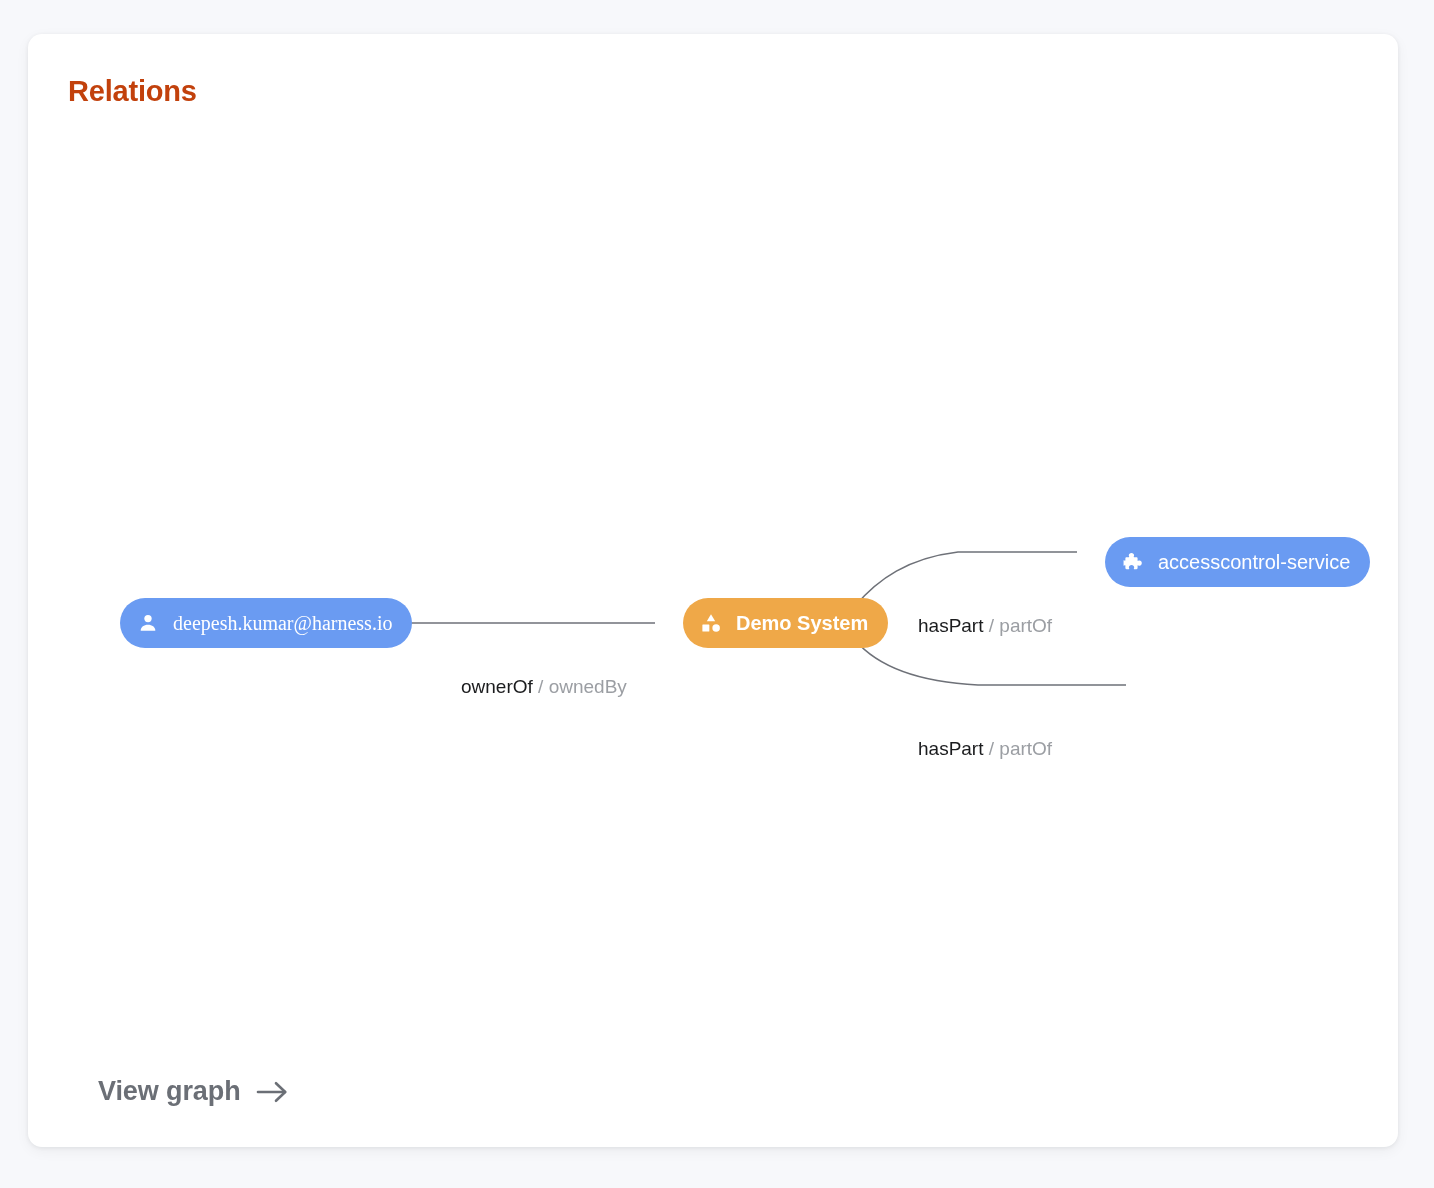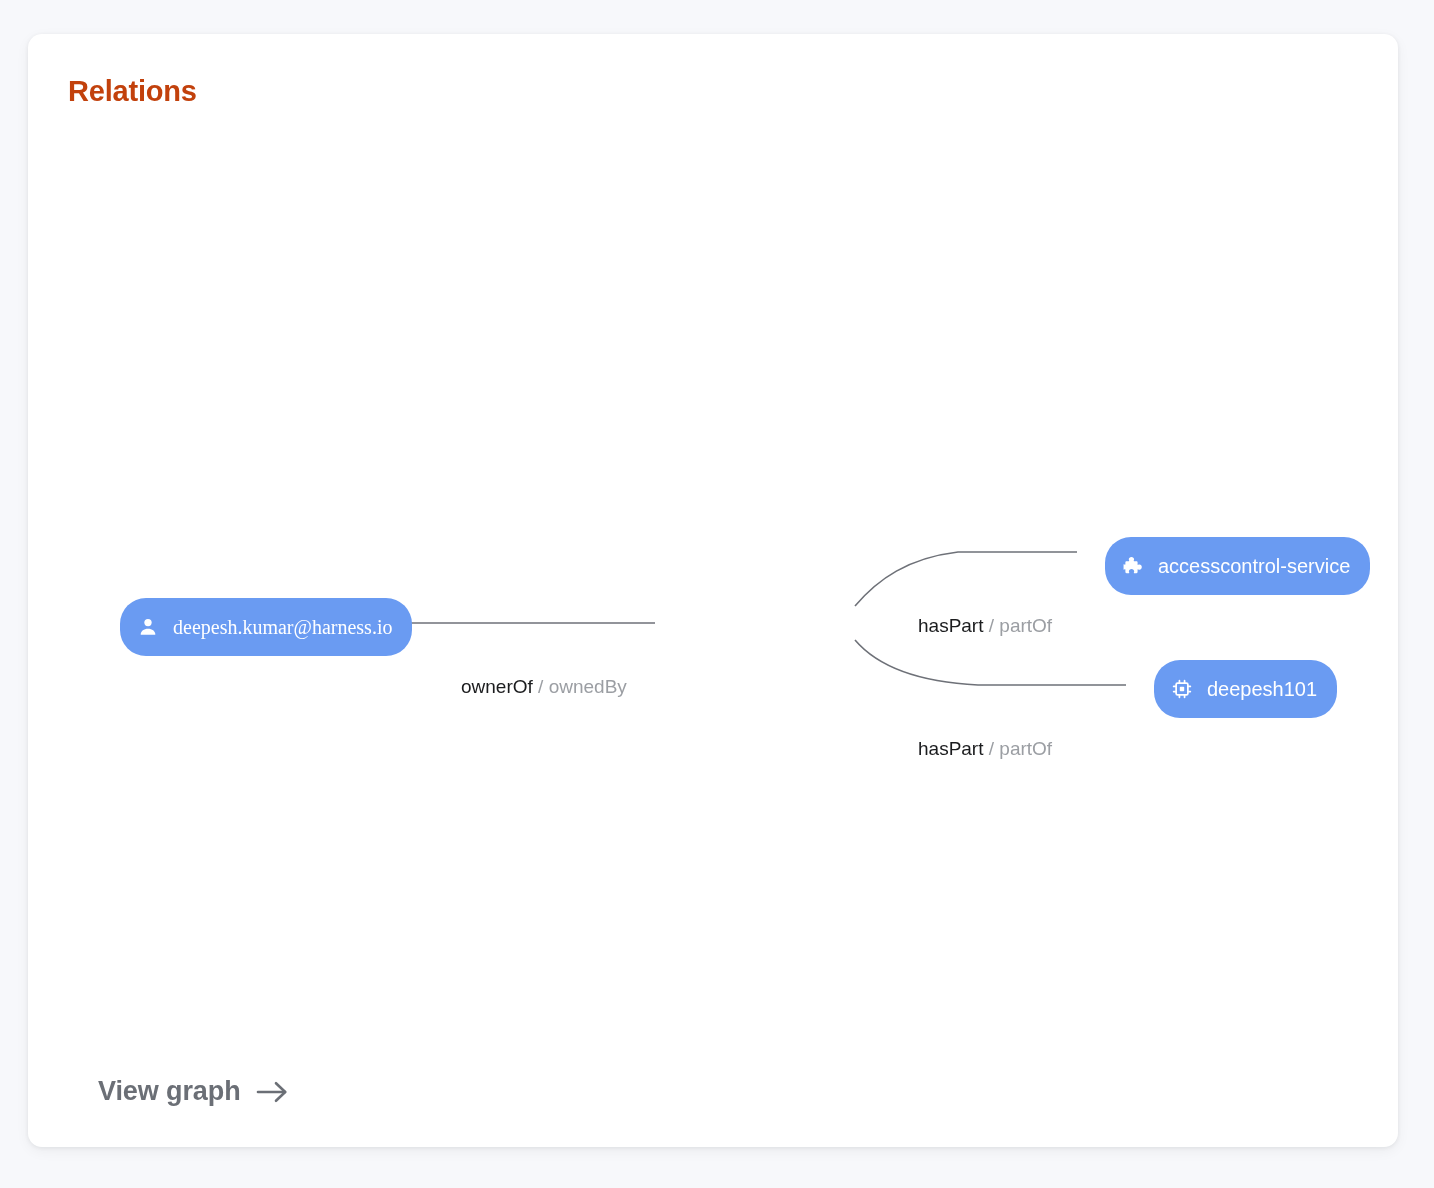--- a/index.html
+++ b/index.html
@@ -57,21 +57,21 @@
     width: 1370px;
     height: 1113px;
     pointer-events: none;
   }
 
   
   .node {
     position: absolute;
     display: flex;
     align-items: center;
-    height: 58px;
+    height: 50px;
     border-radius: 26px;
     box-sizing: border-box;
     padding: 0 20px 0 17px;
     white-space: nowrap;
     cursor: pointer;
   }
   .node .node-icon {
     display: inline-flex;
     align-items: center;
     justify-content: center;
@@ -161,40 +161,40 @@
     <div class="node kind-user" id="node-user">
       <span class="node-icon">
         <svg width="22" height="22" viewBox="0 0 24 24" fill="#ffffff">
           <circle cx="12" cy="7.2" r="4"></circle>
           <path d="M4 20.5c0-4.1 3.6-6.5 8-6.5s8 2.4 8 6.5z"></path>
         </svg>
       </span>
       <span class="node-label">deepesh.kumar@harness.io</span>
     </div>
 
+    <div class="node kind-system" id="node-system">
+      <span class="node-icon">
+        <svg width="22" height="22" viewBox="0 0 24 24" fill="#ffffff">
+          <path d="M12 2.5 L16.6 10.2 L7.4 10.2 Z"></path>
+          <rect x="2.6" y="13.6" width="7.6" height="7.6" rx="0.6"></rect>
+          <circle cx="17.6" cy="17.4" r="4.1"></circle>
+        </svg>
+      </span>
+      <span class="node-label">Demo System</span>
+    </div>
 
     <div class="node kind-component" id="node-component">
       <span class="node-icon">
         <svg width="22" height="22" viewBox="0 0 24 24" fill="#ffffff">
           <path d="M10.3 2.2c1.6 0 2.9 1.1 2.9 2.5 0 .5-.2.9-.4 1.3-.2.3 0 .7.4.7h2.6c.7 0 1.2.5 1.2 1.2v2.4c0 .4.4.6.7.4.4-.3.9-.4 1.4-.4 1.4 0 2.5 1.3 2.5 2.9s-1.1 2.9-2.5 2.9c-.5 0-1-.2-1.4-.4-.3-.2-.7 0-.7.4v2.5c0 .7-.5 1.2-1.2 1.2h-2.5c-.4 0-.6-.4-.4-.7.2-.4.4-.9.4-1.4 0-1.4-1.3-2.5-2.9-2.5s-2.9 1.1-2.9 2.5c0 .5.2 1 .4 1.4.2.3 0 .7-.4.7H4.9c-.7 0-1.2-.5-1.2-1.2v-2.6c0-.4-.4-.6-.7-.4-.4.3-.8.4-1.3.4v-5.8c.5 0 1 .2 1.3.4.3.2.7 0 .7-.4V7.9c0-.7.5-1.2 1.2-1.2h2.5c.4 0 .6-.4.4-.7-.2-.4-.4-.8-.4-1.3 0-1.4 1.3-2.5 2.9-2.5z"></path>
         </svg>
       </span>
       <span class="node-label">accesscontrol-service</span>
     </div>
 
-    <div class="node kind-resource" id="node-resource">
-      <span class="node-icon">
-        <svg width="22" height="22" viewBox="0 0 24 24" fill="none" stroke="#ffffff" stroke-width="1.9">
-          <rect x="5.6" y="5.6" width="12.8" height="12.8" rx="1.6" fill="none"></rect>
-          <rect x="9.6" y="9.6" width="4.8" height="4.8" rx="0.8" fill="#ffffff" stroke="none"></rect>
-          <path d="M9.2 5.6V2.9M14.8 5.6V2.9M9.2 21.1v-2.7M14.8 21.1v-2.7M5.6 9.2H2.9M5.6 14.8H2.9M21.1 9.2h-2.7M21.1 14.8h-2.7" stroke-linecap="round"></path>
-        </svg>
-      </span>
-      <span class="node-label">deepesh101</span>
-    </div>
 
     <div class="edge-label" id="edge-label-owner">
       <span>ownerOf</span>
       <span class="sep">/</span>
       <span class="rev">ownedBy</span>
     </div>
 
     <div class="edge-label" id="edge-label-part-1">
       <span>hasPart</span>
       <span class="sep">/</span>

